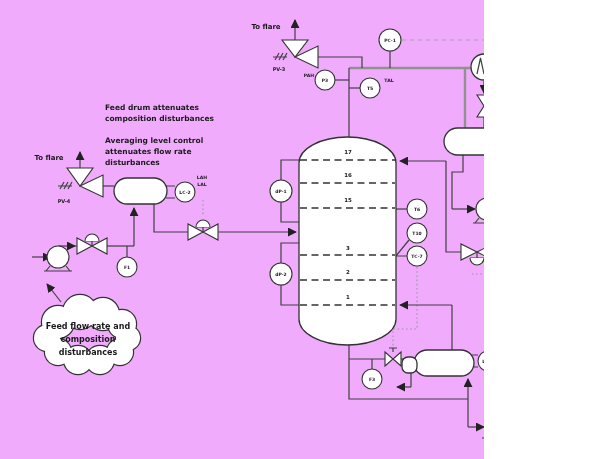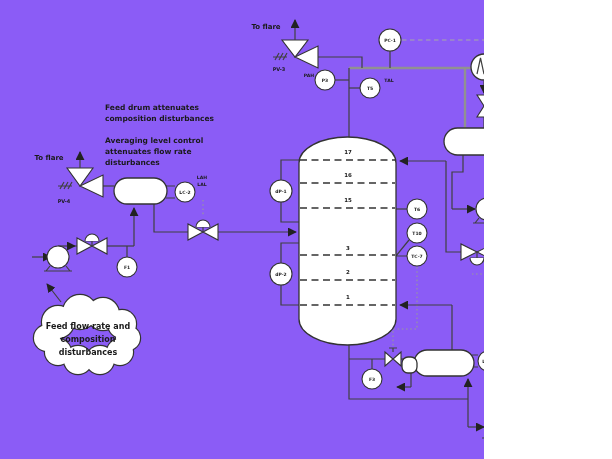--- a/index.html
+++ b/index.html
@@ -1,16 +1,16 @@
 <!DOCTYPE html>
 <html><head>
 <meta charset="utf-8">
 <style>
   html,body{margin:0;padding:0;background:#ffffff;}
-  .stage{width:484px;height:459px;position:relative;background:#8b5cf6;overflow:hidden;}
+  .stage{width:484px;height:459px;position:relative;background:#f0abfc;overflow:hidden;}
   svg{display:block;}
   .pline{stroke:#404040;stroke-width:1.2;fill:none;}
   .vline{stroke:#919191;stroke-width:2.4;fill:none;}
   .sig{stroke:#9a9a9a;stroke-width:1.1;fill:none;stroke-dasharray:1.6,2.6;}
   .sigdash{stroke:#a8a8a8;stroke-width:1.1;fill:none;stroke-dasharray:4.5,3.5;}
   .vessel{stroke:#333;stroke-width:1.3;fill:#fff;}
   .inst{stroke:#333;stroke-width:1.1;fill:#fff;}
   .valve{stroke:#333;stroke-width:1.1;fill:#fff;}
   .tray{stroke:#333;stroke-width:1.7;stroke-dasharray:7,4.5;fill:none;}
   text{font-family:"DejaVu Sans",sans-serif;fill:#1a1a1a;}

